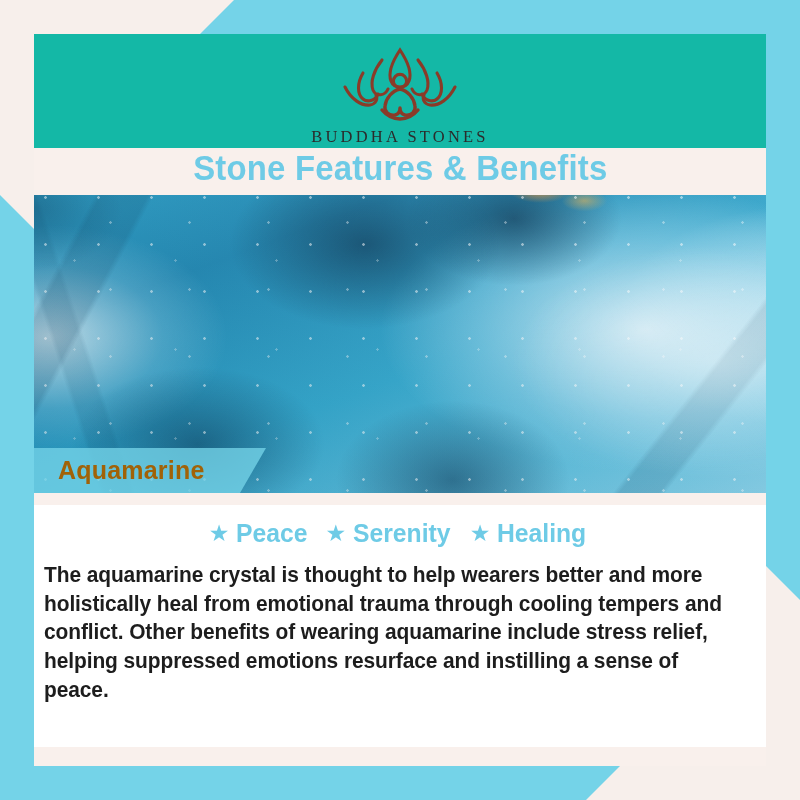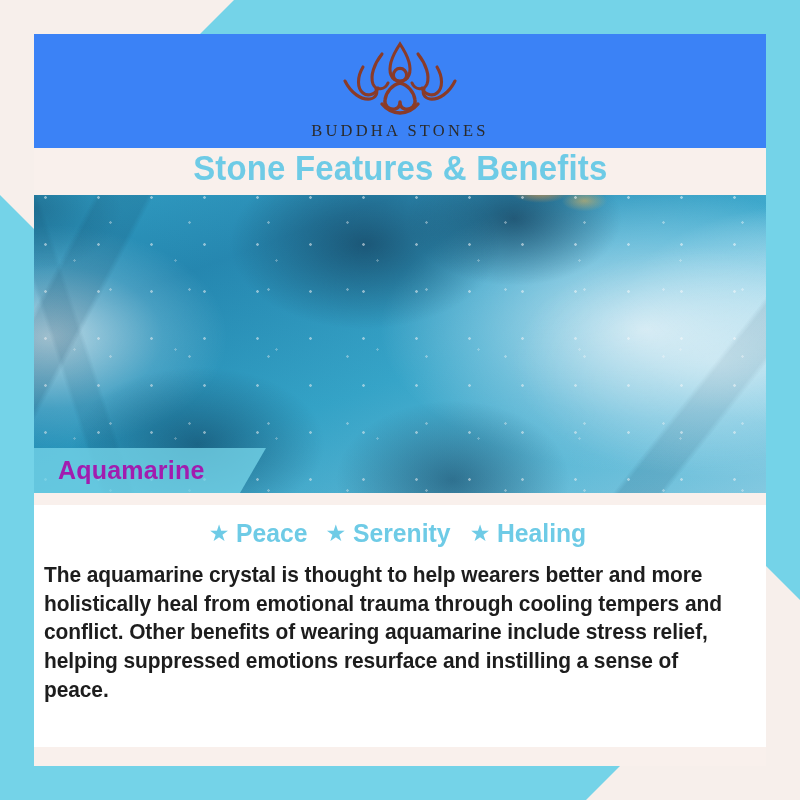--- a/index.html
+++ b/index.html
@@ -20,22 +20,22 @@
   #band-left{top:195px;left:0;width:34px;bottom:0;
     clip-path:polygon(0 0,100% 34px,100% 100%,0 100%);}
   #band-bottom{left:0;bottom:0;width:620px;height:34px;
     clip-path:polygon(0 0,100% 0,calc(100% - 34px) 100%,0 100%);}
 
   
   #card{position:absolute;left:34px;top:34px;right:34px;bottom:34px;background:#f9f0ec;}
 
   
   #header{position:absolute;left:34px;top:34px;right:34px;height:160px;
-    background:#3b82f6;display:flex;flex-direction:column;
-    align-items:center;justify-content:flex-start;box-sizing:border-box;}
+    background:#14b8a6;display:flex;flex-direction:column;
+    align-items:center;justify-content:flex-start;padding-top:6px;box-sizing:border-box;}
   #logo-mark{width:150px;height:86px;display:block;}
   #brand-name{
     font-family:"Liberation Serif", serif;
     font-size:16.5px;letter-spacing:3.2px;color:#2b2b2b;
     margin-top:1px;font-weight:400;white-space:nowrap;
   }
 
   
   #title-wrap{position:absolute;left:34px;right:34px;top:148px;height:48px;
     display:flex;align-items:flex-start;justify-content:center;background:#f9f0ec;}
@@ -93,21 +93,21 @@
   }
 
   
   #stone-banner{
     position:absolute;left:34px;top:448px;width:232px;height:45px;
     background:rgba(116,211,232,.78);
     clip-path:polygon(0 0,100% 0,calc(100% - 26px) 100%,0 100%);
     display:flex;align-items:center;
   }
   #stone-name{
-    color:#a21caf;font-size:25px;font-weight:bold;
+    color:#a16207;font-size:25px;font-weight:bold;
     letter-spacing:.2px;margin-left:24px;white-space:nowrap;
     font-family:"Liberation Sans",sans-serif;
   }
 
   
   #content{position:absolute;left:34px;right:34px;top:505px;bottom:53px;background:#ffffff;}
 
   #benefits{display:flex;align-items:center;justify-content:center;gap:14px;
     height:44px;margin-top:6px;}
   .benefit{display:flex;align-items:center;gap:7px;}

